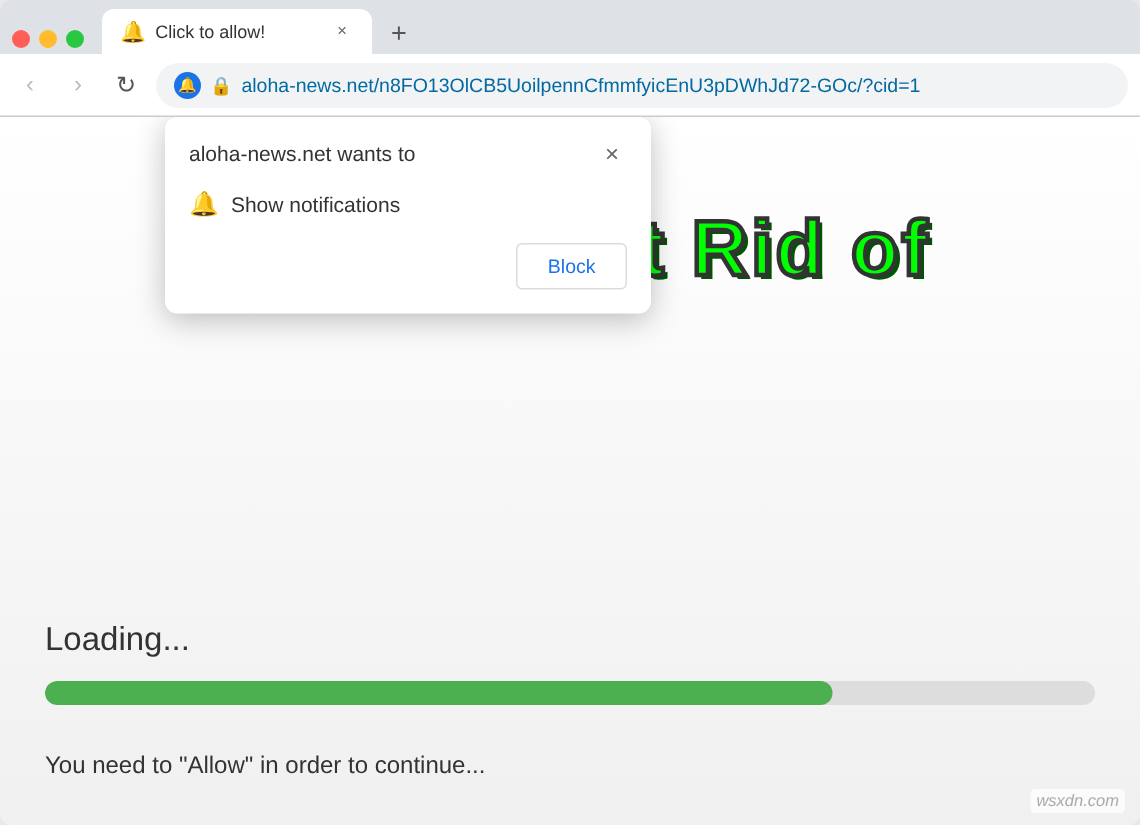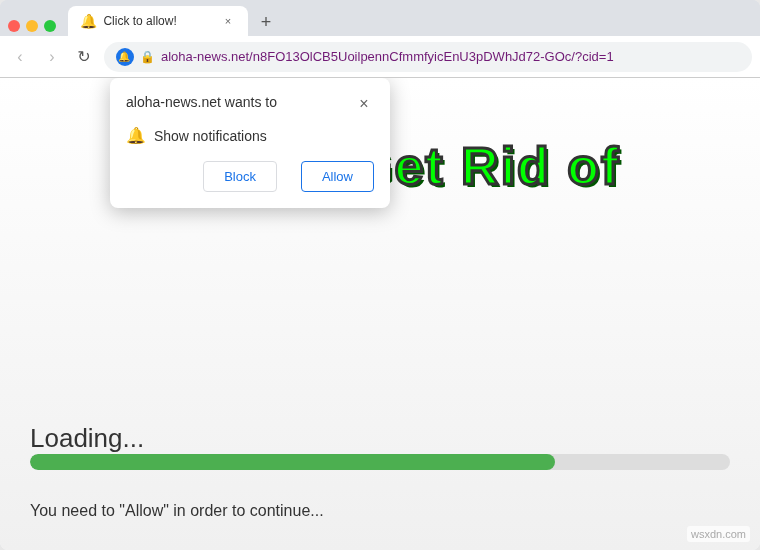--- a/index.html
+++ b/index.html
@@ -135,21 +135,21 @@
       color: white;
       font-size: 10px;
       flex-shrink: 0;
     }
     .lock-icon {
       font-size: 12px;
       color: #555;
     }
     .address-text {
       font-size: 13px;
-      color: #701a75;
+      color: #0369a1;
       flex: 1;
       overflow: hidden;
       text-overflow: ellipsis;
       white-space: nowrap;
     }
 
     
     .browser-content {
       flex: 1;
       background: #f8f8f8;
@@ -195,24 +195,24 @@
     }
 
     
     .loading-section {
       position: absolute;
       bottom: 80px;
       left: 30px;
       right: 30px;
     }
     .loading-text {
-      font-size: 26px;
+      font-size: 22px;
       color: #333;
       font-weight: 500;
-      margin-bottom: 0;
+      margin-bottom: 15px;
     }
     .loading-bar-container {
       width: 100%;
       height: 16px;
       background: #ddd;
       border-radius: 8px;
       overflow: hidden;
     }
     .loading-bar {
       height: 100%;
@@ -234,28 +234,29 @@
     
     .watermark {
       position: absolute;
       bottom: 8px;
       right: 10px;
       font-size: 11px;
       color: #aaa;
       background: rgba(255,255,255,0.7);
       padding: 2px 4px;
       border-radius: 3px;
+      font-style: italic;
     }
 
     
     .notification-popup {
       position: absolute;
       top: 0;
       left: 110px;
-      width: 280px;
+      width: 324px;
       background: #fff;
       border-radius: 8px;
       box-shadow: 0 4px 20px rgba(0,0,0,0.25);
       padding: 16px;
       z-index: 100;
     }
     .popup-header {
       display: flex;
       justify-content: space-between;
       align-items: flex-start;
@@ -372,18 +373,17 @@
       <div class="popup-header">
         <span class="popup-site-name">aloha-news.net wants to</span>
         <span class="popup-close">×</span>
       </div>
       <div class="popup-permission">
         <span class="bell-icon">🔔</span>
         <span>Show notifications</span>
       </div>
       <div class="popup-buttons">
         <button class="btn-block">Block</button>
-        <button class="btn-allow">Allow</button>
       </div>
     </div>
 
   </div>
 </div>
 
 </body></html>

